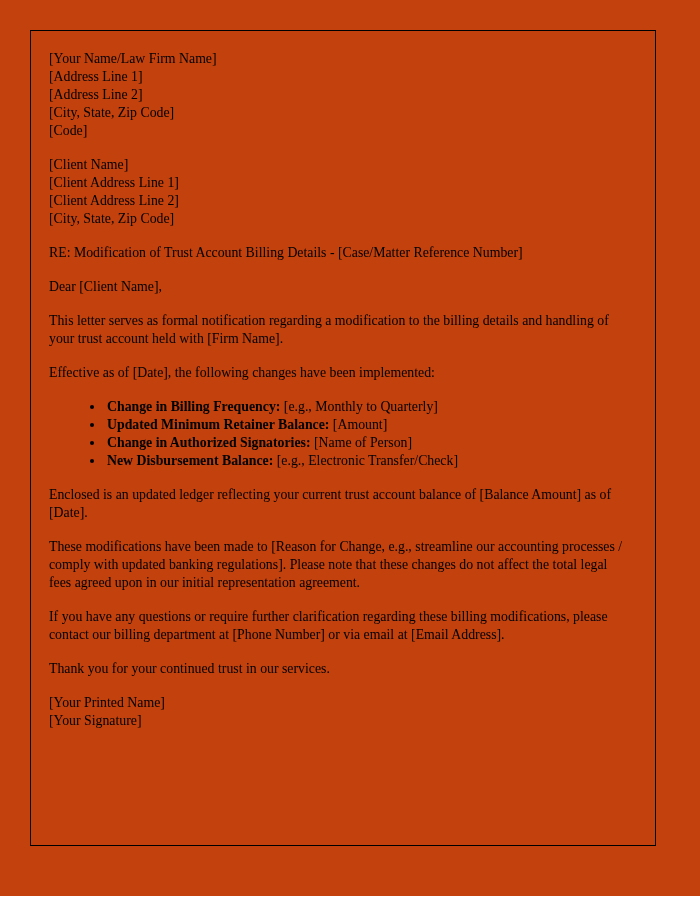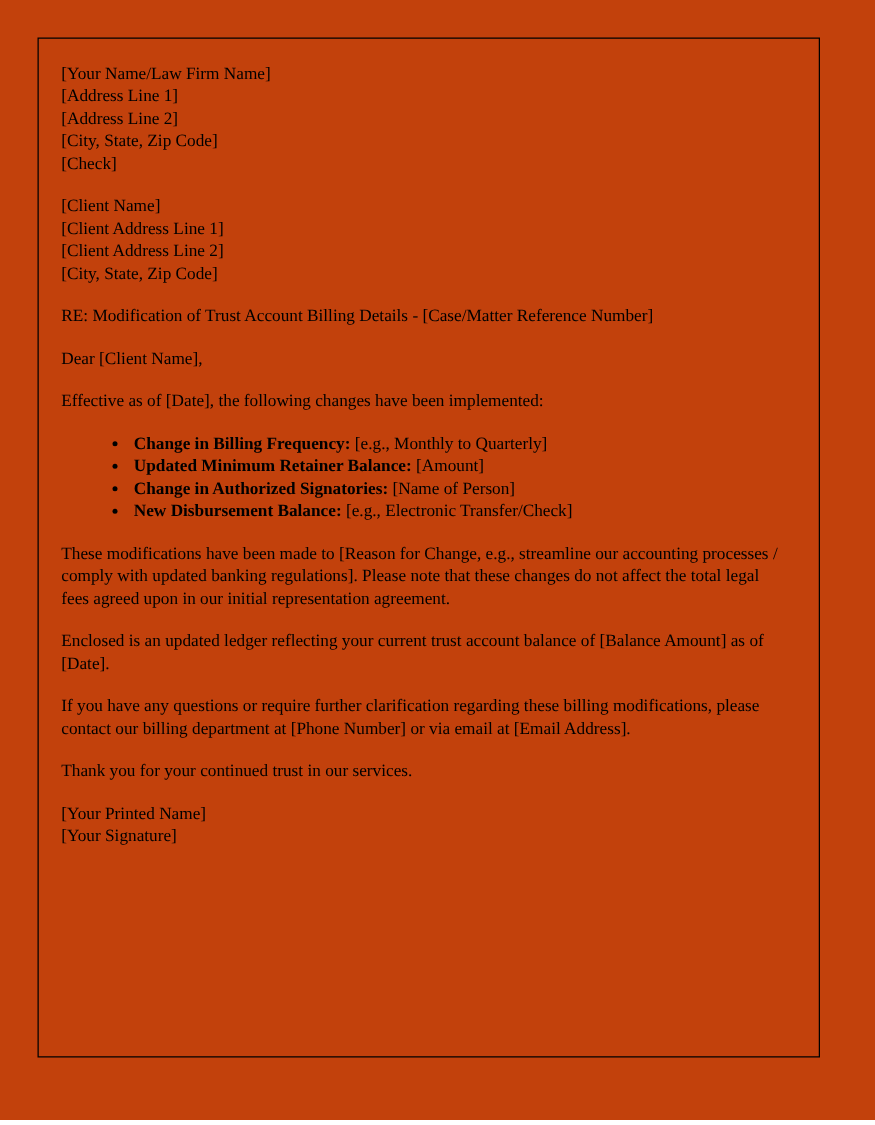--- a/index.html
+++ b/index.html
@@ -54,47 +54,48 @@
 <body>
 
 <div class="page">
   <div class="letter">
 
     <div class="block">
       <div class="line">[Your Name/Law Firm Name]</div>
       <div class="line">[Address Line 1]</div>
       <div class="line">[Address Line 2]</div>
       <div class="line">[City, State, Zip Code]</div>
-      <div class="line">[Check]</div>
+      <div class="line">[Code]</div>
     </div>
 
     <div class="block">
       <div class="line">[Client Name]</div>
       <div class="line">[Client Address Line 1]</div>
       <div class="line">[Client Address Line 2]</div>
       <div class="line">[City, State, Zip Code]</div>
     </div>
 
     <p class="para">RE: Modification of Trust Account Billing Details - [Case/Matter Reference Number]</p>
 
     <p class="para">Dear [Client Name],</p>
 
+    <p class="para">This letter serves as formal notification regarding a modification to the billing details and handling of your trust account held with [Firm Name].</p>
 
     <p class="para">Effective as of [Date], the following changes have been implemented:</p>
 
     <ul class="changes">
       <li><span class="b">Change in Billing Frequency:</span><span> [e.g., Monthly to Quarterly]</span></li>
       <li><span class="b">Updated Minimum Retainer Balance:</span><span> [Amount]</span></li>
       <li><span class="b">Change in Authorized Signatories:</span><span> [Name of Person]</span></li>
       <li><span class="b">New Disbursement Balance:</span><span> [e.g., Electronic Transfer/Check]</span></li>
     </ul>
 
+    <p class="para">Enclosed is an updated ledger reflecting your current trust account balance of [Balance Amount] as of [Date].</p>
+
     <p class="para">These modifications have been made to [Reason for Change, e.g., streamline our accounting processes / comply with updated banking regulations]. Please note that these changes do not affect the total legal fees agreed upon in our initial representation agreement.</p>
-
-    <p class="para">Enclosed is an updated ledger reflecting your current trust account balance of [Balance Amount] as of [Date].</p>
 
     <p class="para">If you have any questions or require further clarification regarding these billing modifications, please contact our billing department at [Phone Number] or via email at [Email Address].</p>
 
     <p class="para">Thank you for your continued trust in our services.</p>
 
 
     <div class="block">
       <div class="line">[Your Printed Name]</div>
       <div class="line">[Your Signature]</div>
     </div>

